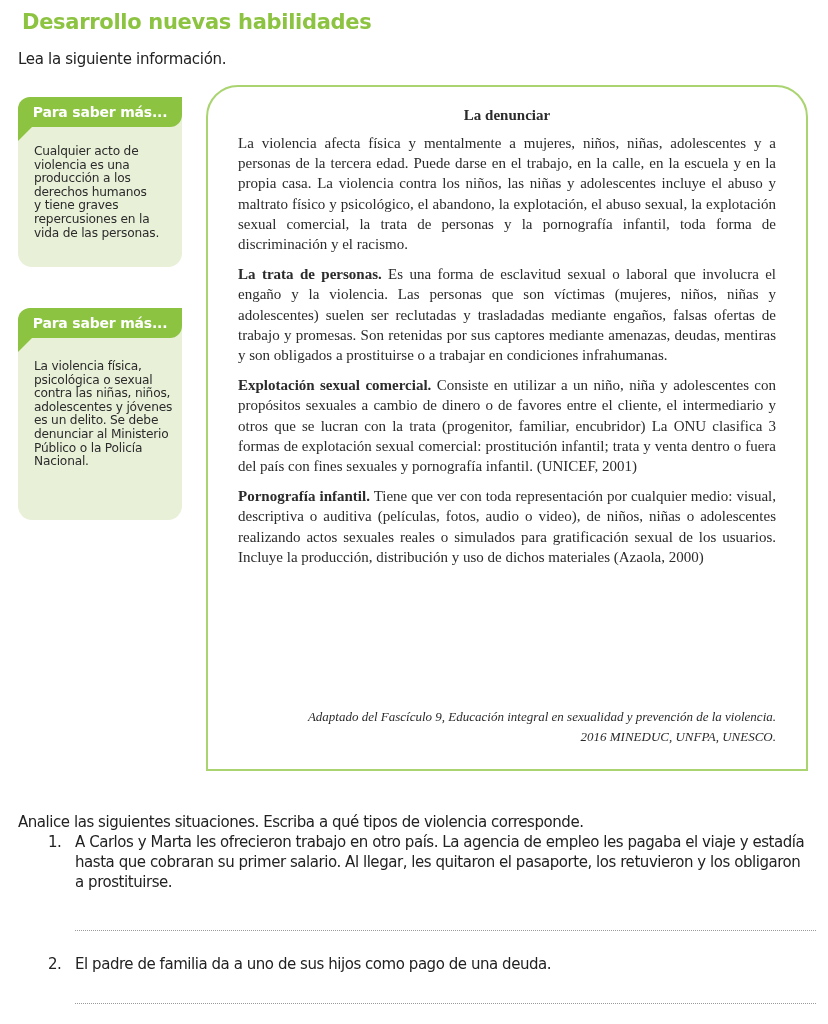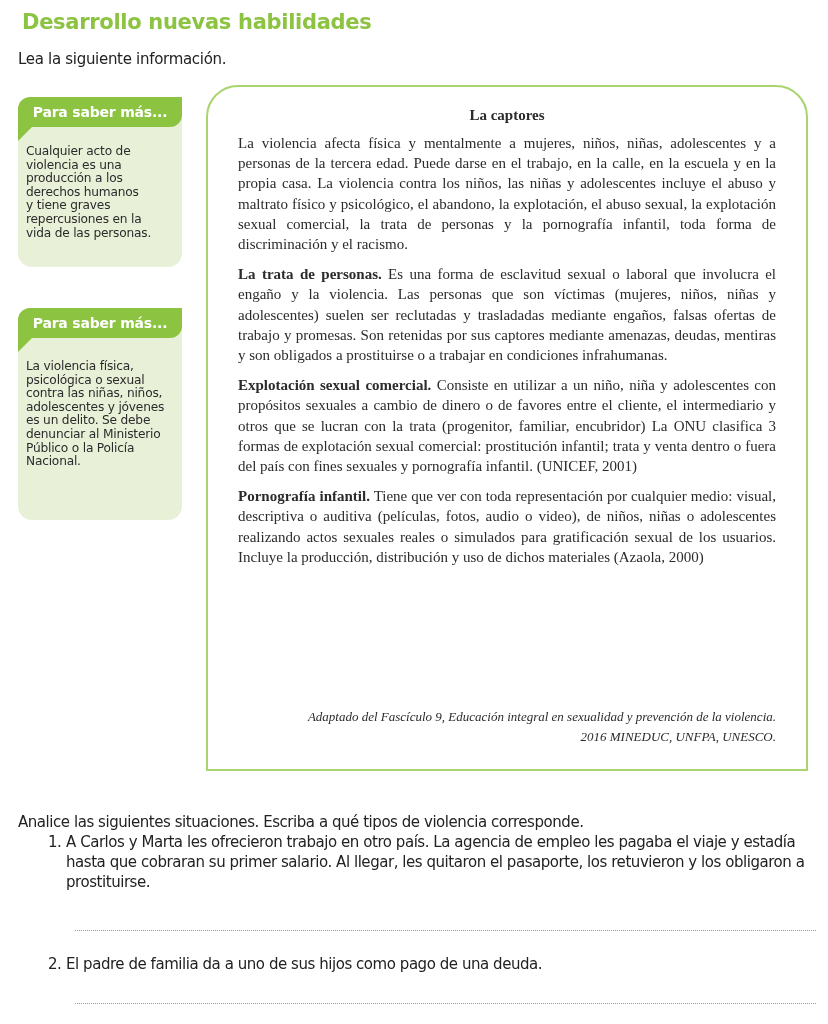--- a/index.html
+++ b/index.html
@@ -24,21 +24,21 @@
       border-radius: 12px 0 12px 0; color: #fff; font-weight: bold;
       font-size: 14px; line-height: 30px; text-align: center;
       letter-spacing: -0.2px;
     }
     .tip-notch {
       position: absolute; left: 0; top: 30px; width: 0; height: 0;
       border-top: 14px solid #8cc341; border-right: 14px solid transparent;
     }
     .tip-body {
       background: #e8f0d8; border-radius: 0 0 14px 14px;
-      padding: 18px 8px 14px 8px; margin-top: -12px;
+      padding: 18px 8px 14px 16px; margin-top: -12px;
       font-size: 12.2px; line-height: 13.6px; color: #2b2b2b;
       letter-spacing: -0.2px;
     }
     .tip-body span { display: block; }
     #tip-1 { top: 97px; }
     #tip-1 .tip-body { height: 108px; padding-top: 30px; }
     #tip-2 { top: 308px; }
     #tip-2 .tip-body { height: 146px; padding-top: 34px; }
 
     
@@ -65,21 +65,21 @@
     
     .instruction {
       position: absolute; left: 18px; top: 813px;
       font-size: 15px; letter-spacing: -0.45px; color: #222;
     }
     .question {
       position: absolute; left: 48px; width: 760px;
       font-size: 15px; line-height: 20px; letter-spacing: -0.45px; color: #222;
     }
     .q-num { position: absolute; left: 0; top: 0; }
-    .q-text { display: block; margin-left: 18px; }
+    .q-text { display: block; margin-left: 27px; }
     #q1 { top: 832px; }
     #q2 { top: 954px; }
     .answer-line {
       position: absolute; left: 75px; right: 12px; height: 0;
       border-top: 1px dotted #9a9a9a;
     }
     #a1 { top: 930px; }
     #a2 { top: 1003px; }
   </style>
 </head>
@@ -111,21 +111,21 @@
     <span>contra las niñas, niños,</span>
     <span>adolescentes y jóvenes</span>
     <span>es un delito. Se debe</span>
     <span>denunciar al Ministerio</span>
     <span>Público o la Policía</span>
     <span>Nacional.</span>
   </div>
 </div>
 
 <div class="reading">
-  <div class="reading-title">La captores</div>
+  <div class="reading-title">La denunciar</div>
   <div class="reading-content">
     <p><b></b><span>La violencia afecta física y mentalmente a mujeres, niños, niñas, adolescentes y a personas de la tercera edad. Puede darse en el trabajo, en la calle, en la escuela y en la propia casa. La violencia contra los niños, las niñas y adolescentes incluye el abuso y maltrato físico y psicológico, el abandono, la explotación, el abuso sexual, la explotación sexual comercial, la trata de personas y la pornografía infantil, toda forma de discriminación y el racismo.</span></p>
     <p><b>La trata de personas.</b><span> Es una forma de esclavitud  sexual o laboral que involucra el engaño y la violencia. Las personas que son  víctimas (mujeres, niños, niñas y adolescentes) suelen ser reclutadas y trasladadas mediante engaños, falsas ofertas de trabajo y promesas.  Son retenidas por sus captores mediante amenazas, deudas, mentiras y son obligados a prostituirse o a trabajar en condiciones infrahumanas.</span></p>
     <p><b>Explotación sexual comercial.</b><span> Consiste en utilizar a un niño, niña y adolescentes  con propósitos sexuales a cambio de dinero o de favores entre el cliente, el intermediario y otros que se lucran con la trata (progenitor, familiar, encubridor) La ONU clasifica 3 formas de explotación sexual comercial: prostitución infantil; trata y venta dentro o fuera del país con fines sexuales y pornografía infantil. (UNICEF, 2001)</span></p>
     <p><b>Pornografía infantil.</b><span> Tiene que ver con toda representación por cualquier medio: visual, descriptiva o auditiva (películas, fotos, audio o video), de niños, niñas o adolescentes realizando actos sexuales reales o simulados para gratificación sexual de los usuarios. Incluye la producción, distribución y uso de dichos materiales (Azaola, 2000)</span></p>
   </div>
   <div class="source">Adaptado del Fascículo 9, Educación integral en sexualidad y prevención de la violencia. 2016 MINEDUC, UNFPA, UNESCO.</div>
 </div>
 
 <div class="instruction">Analice las siguientes situaciones.  Escriba a qué tipos de violencia corresponde.</div>

